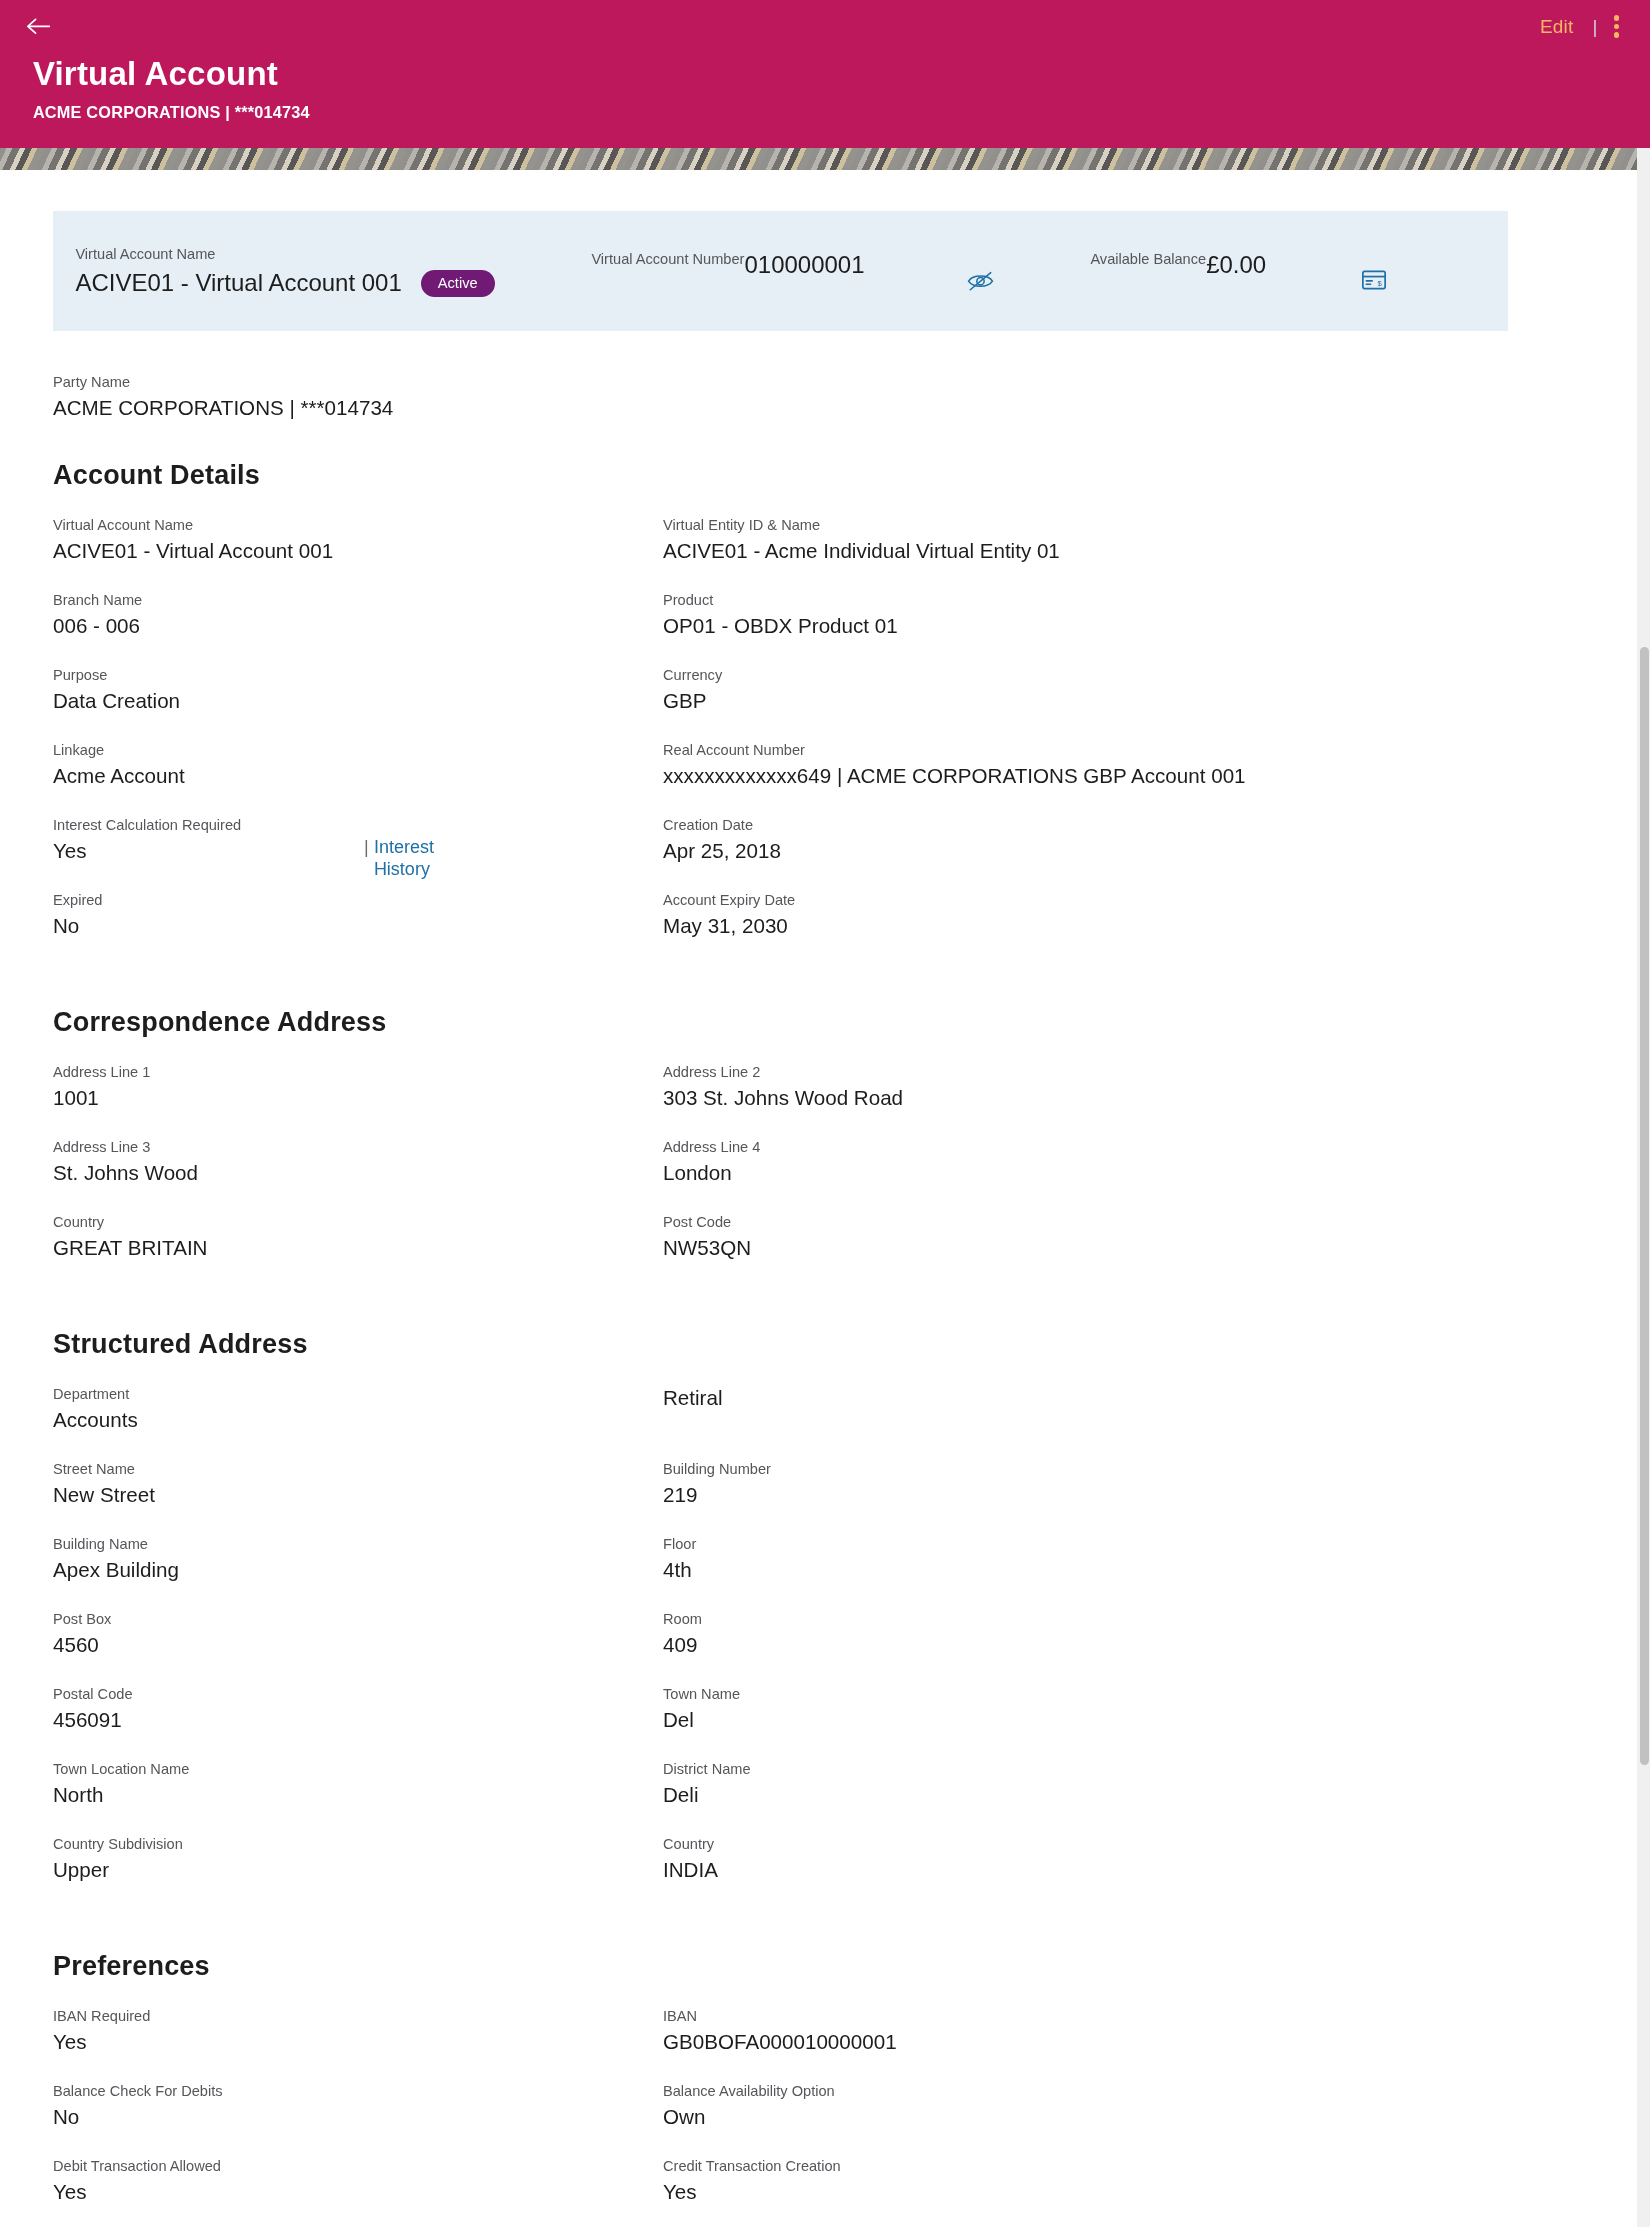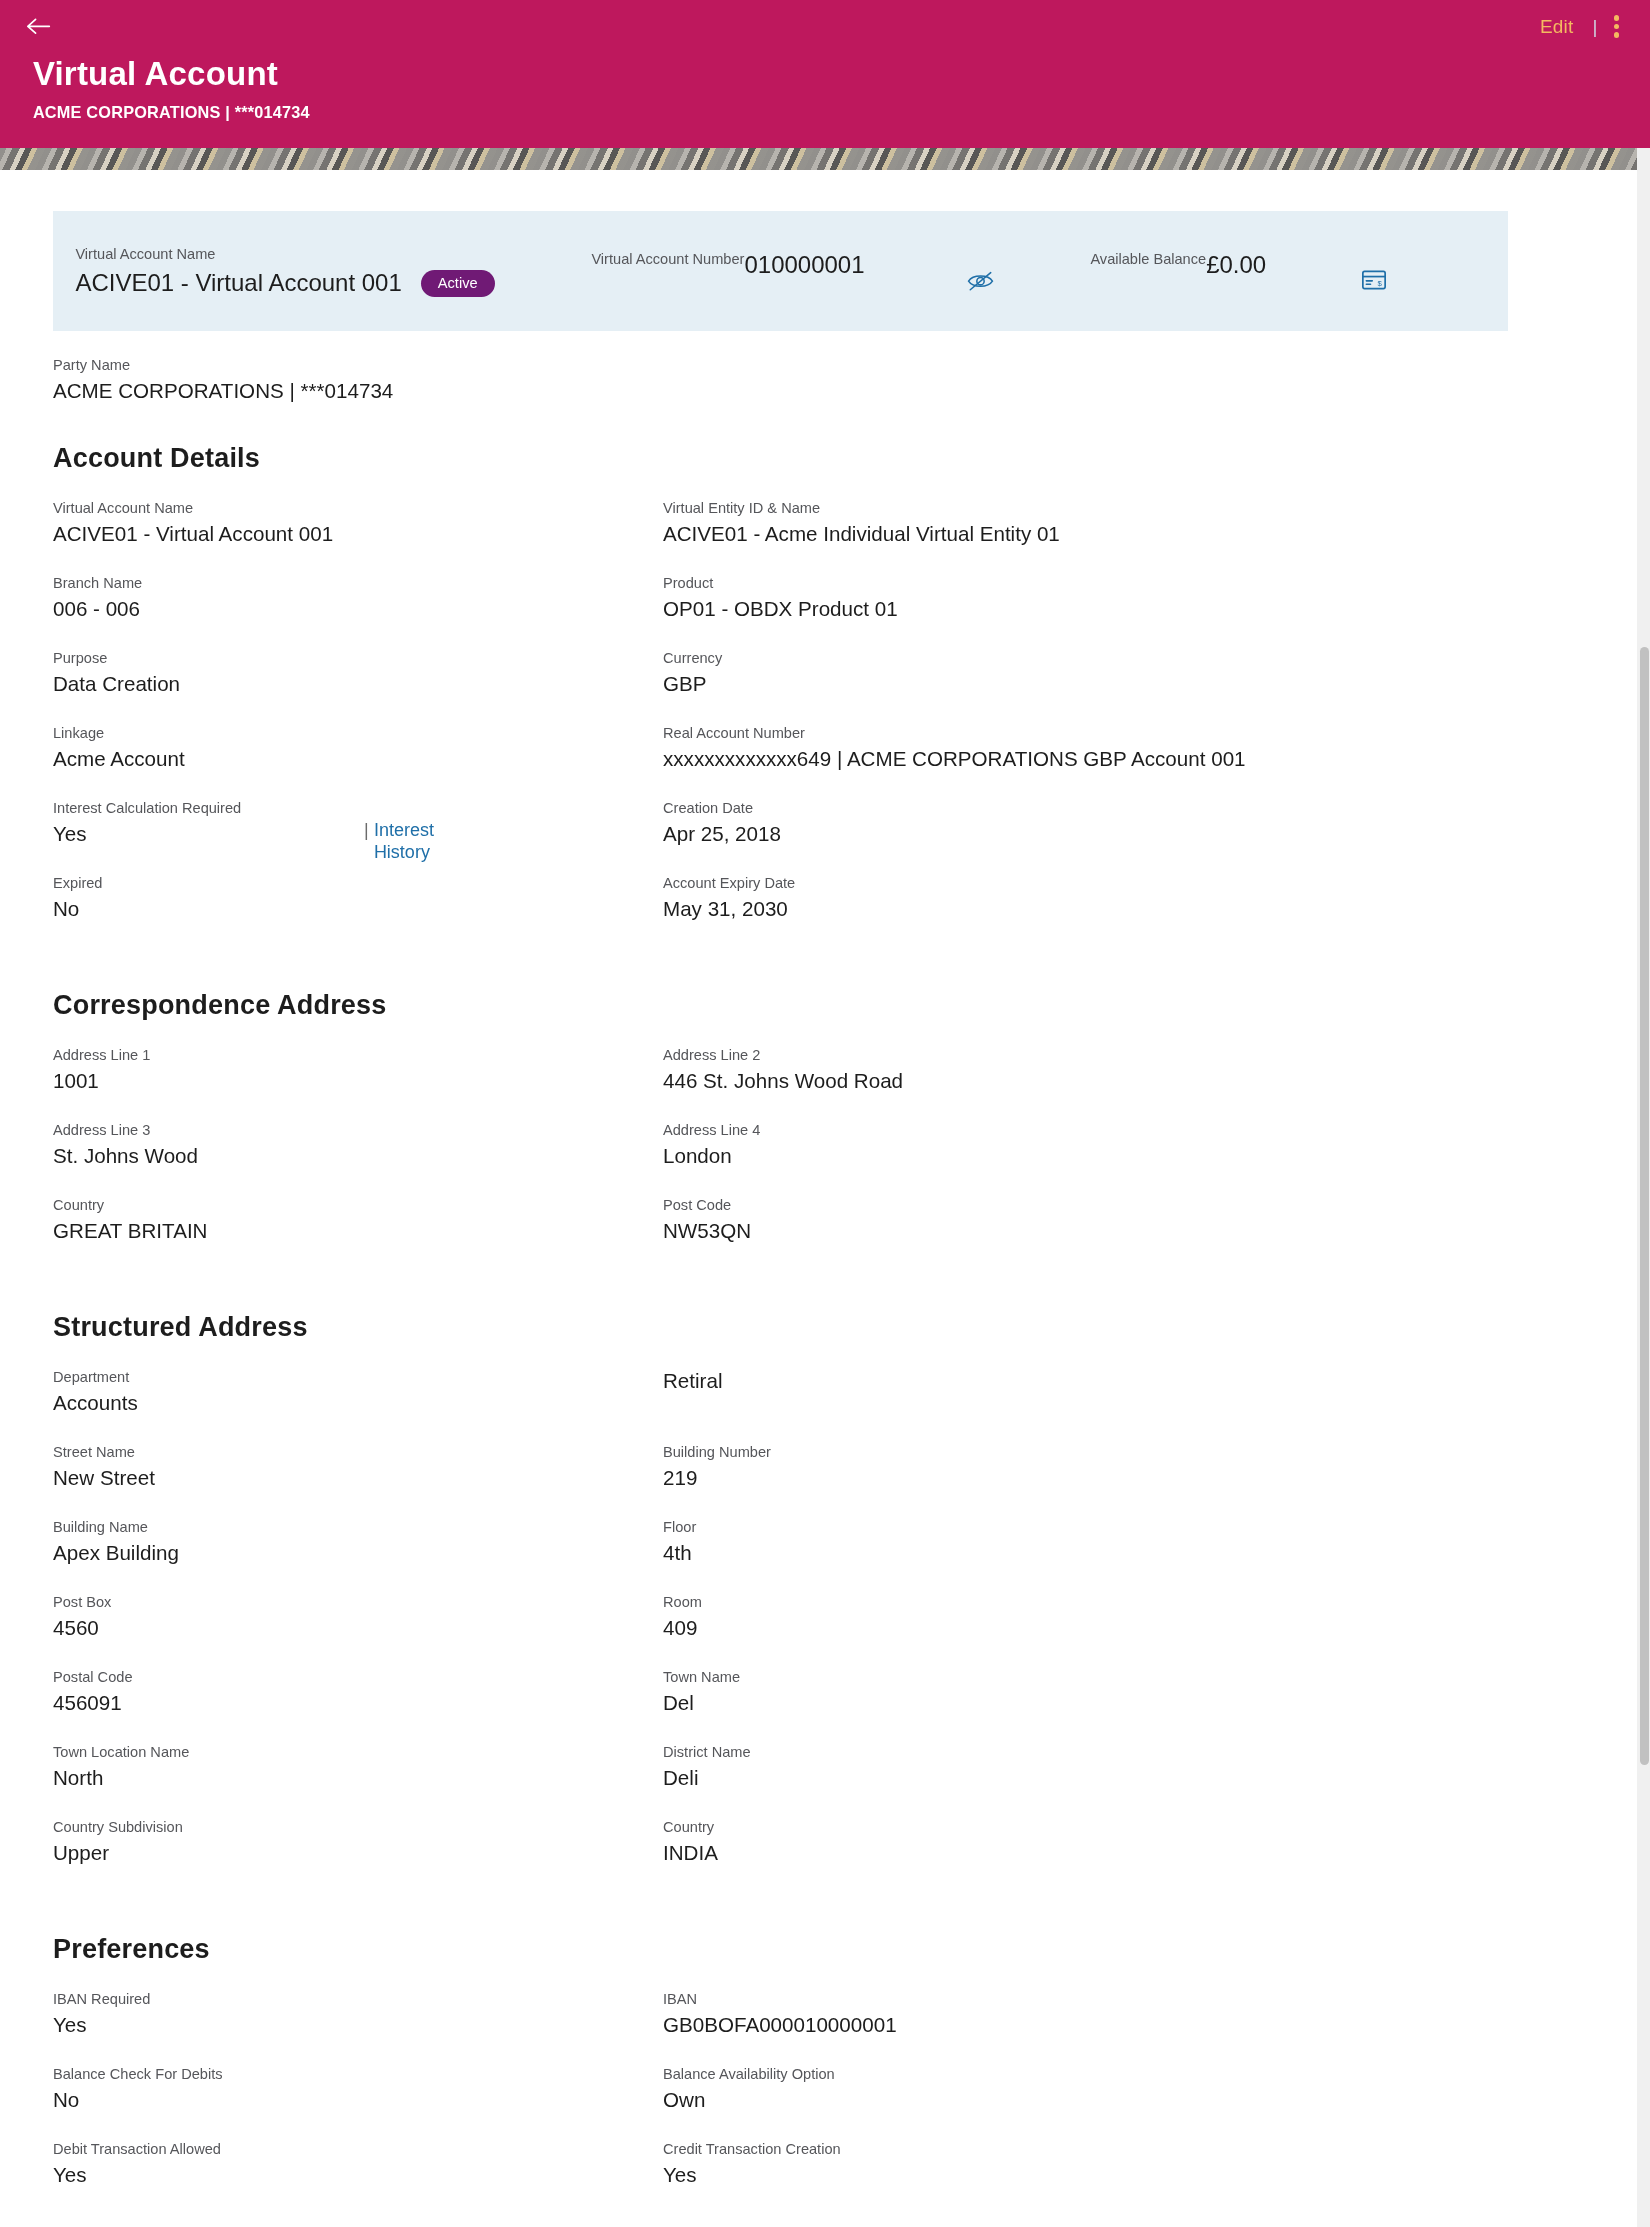--- a/index.html
+++ b/index.html
@@ -155,21 +155,21 @@
     margin-top: 19px;
     cursor: pointer;
   }
   .sum-col-3 { display: flex; align-items: flex-start; }
   .card-icon {
     margin-left: 95px;
     margin-top: 17px;
     cursor: pointer;
   }
 
-  .party-block { margin-top: 26px; }
+  .party-block { margin-top: 43px; }
   .field-label {
     font-size: 14.6px;
     color: #55565a;
     margin-bottom: 5.2px;
   }
   .field-value {
     font-size: 20.6px;
     color: #1d1d1d;
   }
 
@@ -342,21 +342,21 @@
     </div>
 
     <h2 class="section-title">Correspondence Address</h2>
     <div class="grid">
       <div class="field">
         <div class="field-label">Address Line 1</div>
         <div class="field-value">1001</div>
       </div>
       <div class="field">
         <div class="field-label">Address Line 2</div>
-        <div class="field-value">446 St. Johns Wood Road</div>
+        <div class="field-value">303 St. Johns Wood Road</div>
       </div>
       <div class="field">
         <div class="field-label">Address Line 3</div>
         <div class="field-value">St. Johns Wood</div>
       </div>
       <div class="field">
         <div class="field-label">Address Line 4</div>
         <div class="field-value">London</div>
       </div>
       <div class="field">

